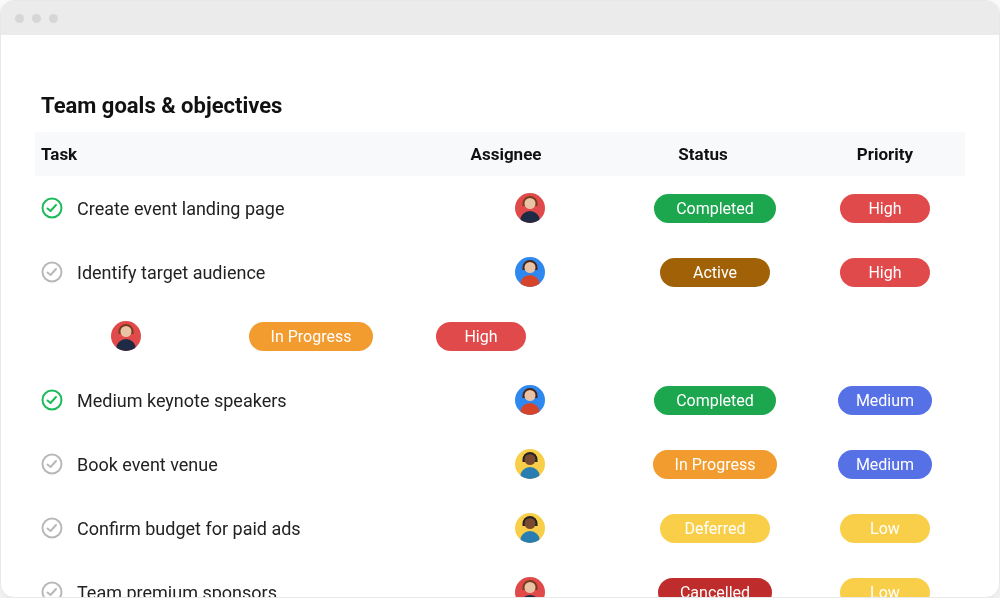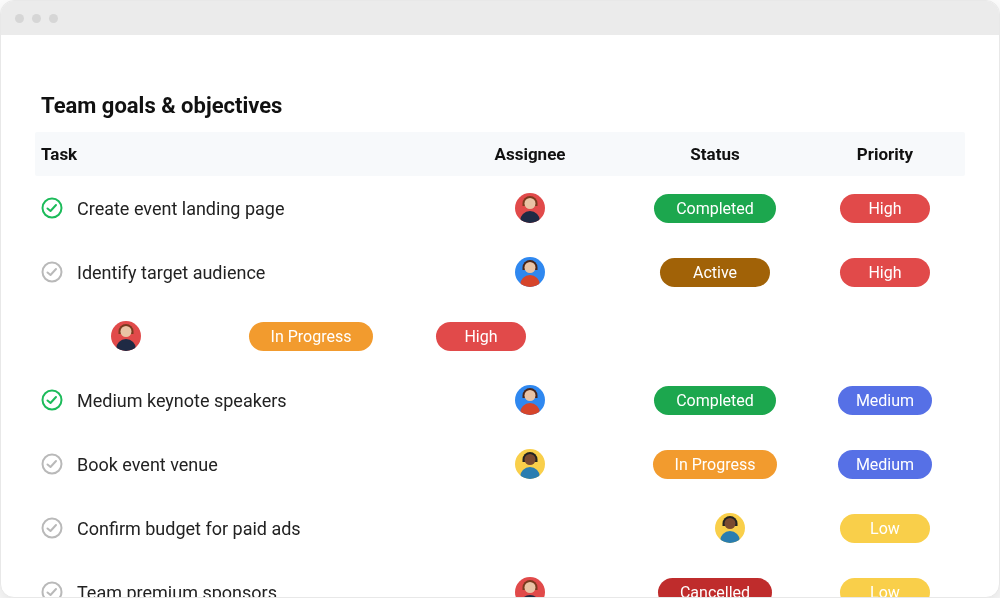--- a/index.html
+++ b/index.html
@@ -46,20 +46,21 @@
     }
     .header-row {
       display: flex;
       align-items: center;
       background: #f7f9fb;
       border-radius: 2px;
       padding: 12px 10px 12px 6px;
       font-size: 17px;
       font-weight: 700;
       color: #111;
+      gap: 12px;
     }
     .task-row {
       display: flex;
       align-items: center;
       padding: 17px 10px 17px 6px;
     }
     .col-task {
       display: flex;
       align-items: center;
       flex: 1;
@@ -299,20 +300,23 @@
       <span class="task-name">Confirm budget for paid ads</span>
     </div>
     <div class="col-assignee">
             <div class="avatar">
     <div class="avatar-bg" style="background:#F9CF4A"></div>
     <div class="avatar-hair" style="background:#222"></div>
     <div class="avatar-head" style="background:#7a4a30"></div>
     <div class="avatar-body" style="background:#2a7db0"></div>
   </div>
           </div>
+    <div class="col-status">
+      <span class="pill" style="background:#F9CF4A">Deferred</span>
+    </div>
     <div class="col-priority">
       <span class="pill pill-sm" style="background:#F9CF4A">Low</span>
     </div>
   </div>
         <div class="task-row">
     <div class="col-task">
       <span class="check-icon">
               <svg width="22" height="22" viewBox="0 0 22 22" fill="none">
     <circle cx="11" cy="11" r="9.5" stroke="#B9B9B9" stroke-width="2"></circle>
     <path d="M6.5 11.5 L9.5 14 L15 8" stroke="#B9B9B9" stroke-width="2" fill="none" stroke-linecap="round" stroke-linejoin="round"></path>

